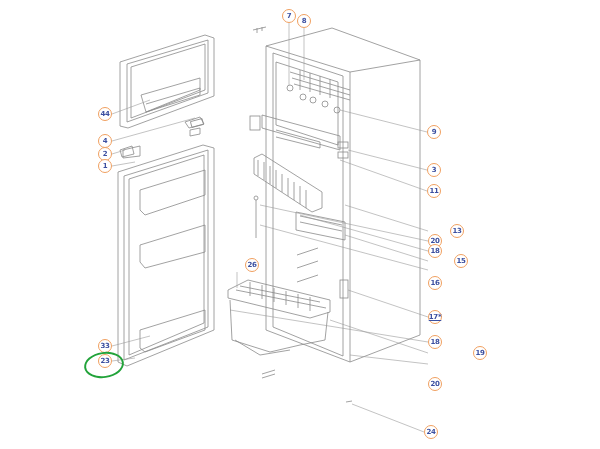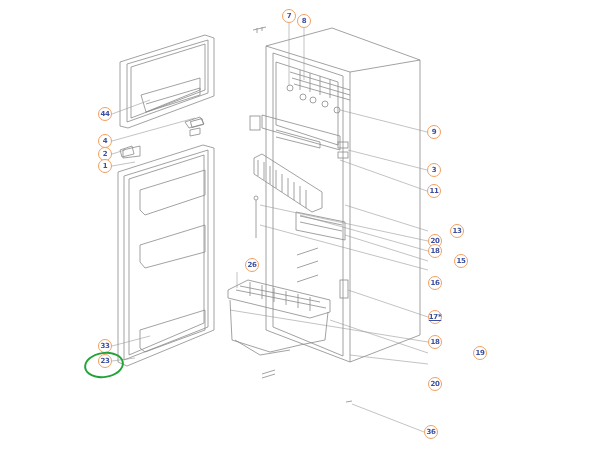--- a/index.html
+++ b/index.html
@@ -123,18 +123,18 @@
     <div class="callout" style="left: 434px; top: 191px;">11</div>
     <div class="callout" style="left: 457px; top: 231px;">13</div>
     <div class="callout" style="left: 435px; top: 241px;">20</div>
     <div class="callout" style="left: 435px; top: 251px;">18</div>
     <div class="callout" style="left: 461px; top: 261px;">15</div>
     <div class="callout" style="left: 435px; top: 283px;">16</div>
     <div class="callout" style="left: 435px; top: 317px; text-decoration: underline;">17*</div>
     <div class="callout" style="left: 435px; top: 342px;">18</div>
     <div class="callout" style="left: 435px; top: 353px; margin-left: 38px;">19</div>
     <div class="callout" style="left: 435px; top: 384px;">20</div>
-    <div class="callout" style="left: 431px; top: 432px;">36</div>
+    <div class="callout" style="left: 431px; top: 432px;">24</div>
     <div class="callout" style="left: 237px; top: 265px; margin-left: 8px;">26</div>
     <div class="callout" style="left: 105px; top: 346px;">33</div>
     <div class="callout" style="left: 105px; top: 361px;">23</div>
   </div>
 <div class="highlight"></div>
 
 </body></html>

